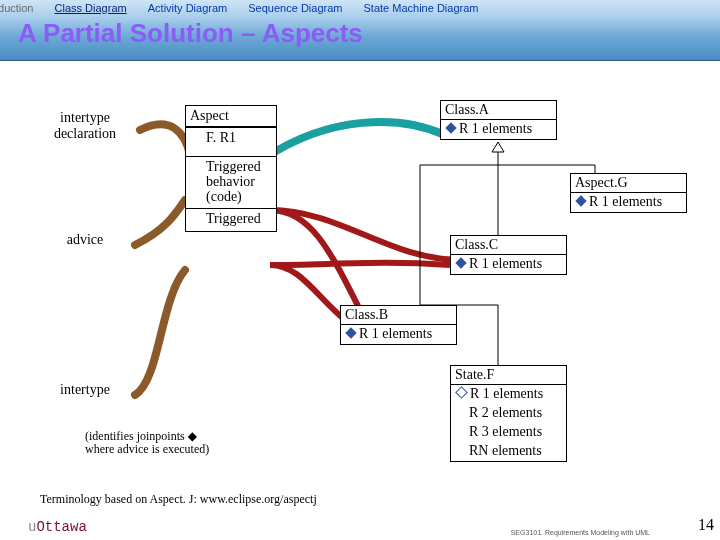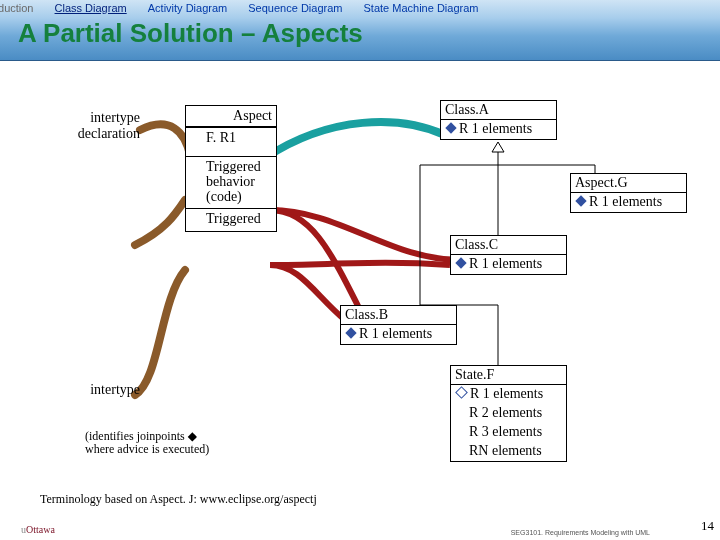--- a/index.html
+++ b/index.html
@@ -1,37 +1,37 @@
 <!DOCTYPE html>
 <html><head>
 <meta charset="utf-8">
 <style>
   html,body{margin:0;padding:0;width:720px;height:540px;font-family:"Times New Roman",serif;background:#fff;overflow:hidden;position:relative}
   .header-band{position:absolute;top:0;left:0;right:0;height:60px;background:linear-gradient(180deg,#cfe4f5 0%,#a7cdec 30%,#6fa9d8 60%,#4a8cc4 100%);border-bottom:1px solid #2a5a8a}
   .navlinks{position:absolute;top:2px;left:0;right:0;font-size:11px;font-family:Arial,sans-serif;color:#0038a8}
   .navlinks span{display:inline-block;margin-right:18px;cursor:pointer}
   .navlinks .first{margin-left:-24px;color:#6a6a6a}
   .navlinks .active{text-decoration:underline;color:#001f7a}
-  .title{position:absolute;top:18px;left:18px;font-family:Arial,sans-serif;font-weight:bold;font-size:26px;color:#15803d}
+  .title{position:absolute;top:18px;left:18px;font-family:Arial,sans-serif;font-weight:bold;font-size:26px;color:#8b5cf6}
   .stage{position:absolute;top:60px;left:0;right:0;bottom:0}
-  .cloud{position:absolute;width:110px;height:56px;text-align:right;font-size:14px;line-height:16px;padding-top:12px;font-family:"Times New Roman",serif}
+  .cloud{position:absolute;width:110px;height:56px;text-align:center;font-size:14px;line-height:16px;padding-top:12px;font-family:"Times New Roman",serif}
   .cloud svg{position:absolute;inset:0;width:100%;height:100%;z-index:-1}
   .aspect-box{position:absolute;border:1px solid #000;background:#fff;font-size:14px}
-  .aspect-hdr{border-bottom:1px solid #000;text-align:right;padding:2px 4px;font-family:"Times New Roman",serif}
+  .aspect-hdr{border-bottom:1px solid #000;text-align:left;padding:2px 4px;font-family:"Times New Roman",serif}
   .aspect-cell{border-bottom:1px solid #000;padding:2px 20px 4px;font-family:Liberation Serif, serif}
   .aspect-cell:last-child{border-bottom:none}
   .classbox{position:absolute;border:1px solid #000;background:#fff;font-size:14px;text-align:left}
   .classbox .hdr{border-bottom:1px solid #000;text-align:left;padding:1px 4px;font-family:"Times New Roman",serif}
   .classbox .row{padding:1px 6px 2px;font-family:Liberation Serif, serif;white-space:nowrap}
   .diamond{display:inline-block;width:8px;height:8px;background:#3050a0;transform:rotate(45deg);margin-right:4px;vertical-align:1px}
   .hollow-diamond{display:inline-block;width:7px;height:7px;border:1px solid #3050a0;transform:rotate(45deg);margin-right:4px;vertical-align:1px;background:#fff}
   .footnote{position:absolute;font-size:12px;font-family:"Times New Roman",serif}
-  .pagenum{position:absolute;right:6px;bottom:6px;font-size:13px;font-family:"Times New Roman",serif}
+  .pagenum{position:absolute;right:6px;bottom:6px;font-size:16px;font-family:"Times New Roman",serif}
   .course{position:absolute;right:70px;bottom:4px;font-size:7px;font-family:Arial,sans-serif;color:#555}
-  .logo{position:absolute;left:21px;bottom:5px;font-size:10px;font-family:Liberation Serif, serif;color:#7a1226}
+  .logo{position:absolute;left:28px;bottom:5px;font-size:14px;font-family:Liberation Mono, monospace;color:#7a1226}
   .logo .u{color:#888}
   svg.overlay{position:absolute;top:0;left:0;pointer-events:none}
   .identnote{position:absolute;font-size:12px;font-family:"Times New Roman",serif;line-height:13px}
 </style>
 </head>
 <body>
 
 <div class="header-band"></div>
 <div class="navlinks">
   <span class="first">Introduction</span>
@@ -75,20 +75,26 @@
     <line x1="498" y1="245" x2="420" y2="245" stroke="#000"></line>
     <line x1="420" y1="240" x2="420" y2="245" stroke="#000"></line>
   </svg>
 
   <div class="cloud" style="left:30px;top:38px">
     <svg viewBox="0 0 110 56">
         <path d="M20,45 C5,45 5,28 18,28 C10,12 35,8 42,18 C48,5 72,6 76,18 C90,10 105,22 96,32 C108,34 104,48 90,47 C88,54 70,56 62,49 C52,58 30,55 20,45 Z" fill="#fff" stroke="#000"></path>
       </svg>
     <span>intertype declaration</span>
   </div>
+  <div class="cloud" style="left:30px;top:160px">
+    <svg viewBox="0 0 110 56">
+        <path d="M20,45 C5,45 5,28 18,28 C10,12 35,8 42,18 C48,5 72,6 76,18 C90,10 105,22 96,32 C108,34 104,48 90,47 C88,54 70,56 62,49 C52,58 30,55 20,45 Z" fill="#fff" stroke="#000"></path>
+      </svg>
+    <span>advice</span>
+  </div>
   <div class="cloud" style="left:30px;top:310px">
     <svg viewBox="0 0 110 56">
         <path d="M20,45 C5,45 5,28 18,28 C10,12 35,8 42,18 C48,5 72,6 76,18 C90,10 105,22 96,32 C108,34 104,48 90,47 C88,54 70,56 62,49 C52,58 30,55 20,45 Z" fill="#fff" stroke="#000"></path>
       </svg>
     <span>intertype</span>
   </div>
 
   <div class="aspect-box" style="left:185px;top:45px;width:90px">
     <div class="aspect-hdr">Aspect</div>
     <div class="aspect-cell" style="height:22px;border-top:1px solid #000">F. R1</div>

